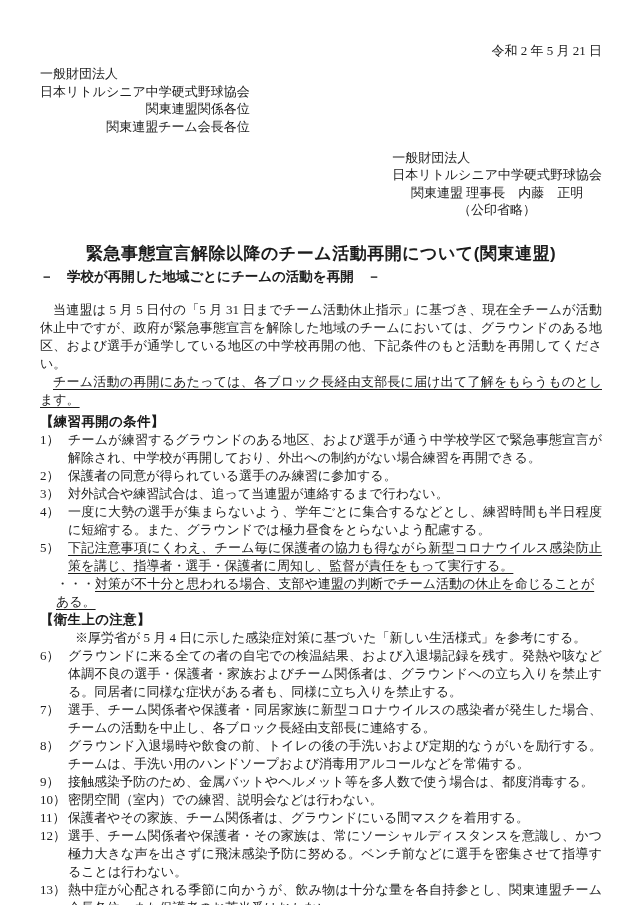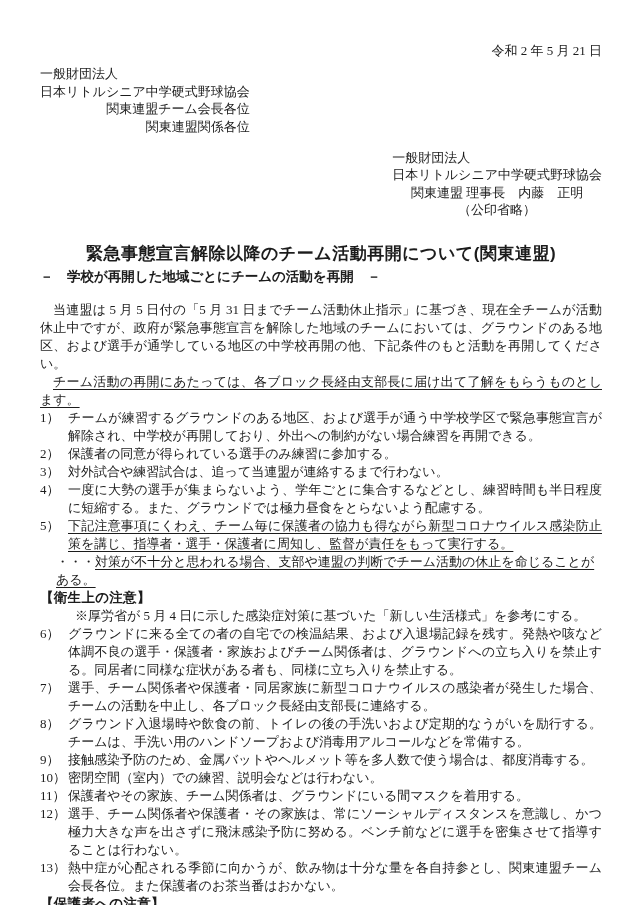--- a/index.html
+++ b/index.html
@@ -73,40 +73,41 @@
 </head>
 <body>
 
 <div class="page">
 
   <div class="date-line">令和 2 年 5 月 21 日</div>
 
   <div class="addressee">
     <div>一般財団法人</div>
     <div>日本リトルシニア中学硬式野球協会</div>
+    <div class="r">関東連盟関係各位</div>
     <div class="r">関東連盟チーム会長各位</div>
-    <div class="r">関東連盟関係各位</div>
   </div>
 
   <div class="sender">
     <div>一般財団法人</div>
     <div>日本リトルシニア中学硬式野球協会</div>
     <div class="r">関東連盟 理事長　内藤　正明</div>
     <div class="r">（公印省略）</div>
   </div>
 
   <div class="doc-title gothic">緊急事態宣言解除以降のチーム活動再開について(関東連盟)</div>
   <div class="doc-subtitle gothic">－　学校が再開した地域ごとにチームの活動を再開　－</div>
 
   <div class="intro">
     <p><span>当連盟は 5 月 5 日付の「5 月 31 日までチーム活動休止指示」に基づき、現在全チームが活動休止中ですが、政府が緊急事態宣言を解除した地域のチームにおいては、グラウンドのある地区、および選手が通学している地区の中学校再開の他、下記条件のもと活動を再開してください。</span></p>
     <p><span class="u">チーム活動の再開にあたっては、各ブロック長経由支部長に届け出て了解をもらうものとします。</span></p>
   </div>
 
   <div class="sec1">
+    <div class="section-heading gothic">【練習再開の条件】</div>
 
     <div class="item">
       <span class="num">1）</span>
       <span class="txt">チームが練習するグラウンドのある地区、および選手が通う中学校学区で緊急事態宣言が解除され、中学校が再開しており、外出への制約がない場合練習を再開できる。</span>
     </div>
     <div class="item">
       <span class="num">2）</span>
       <span class="txt">保護者の同意が得られている選手のみ練習に参加する。</span>
     </div>
     <div class="item">

